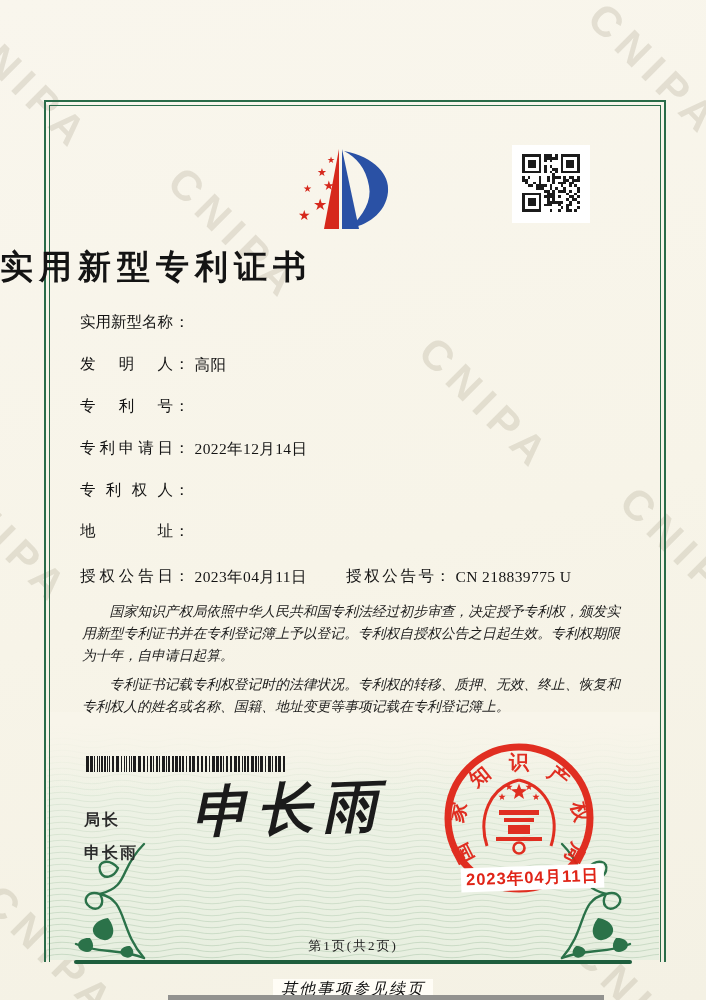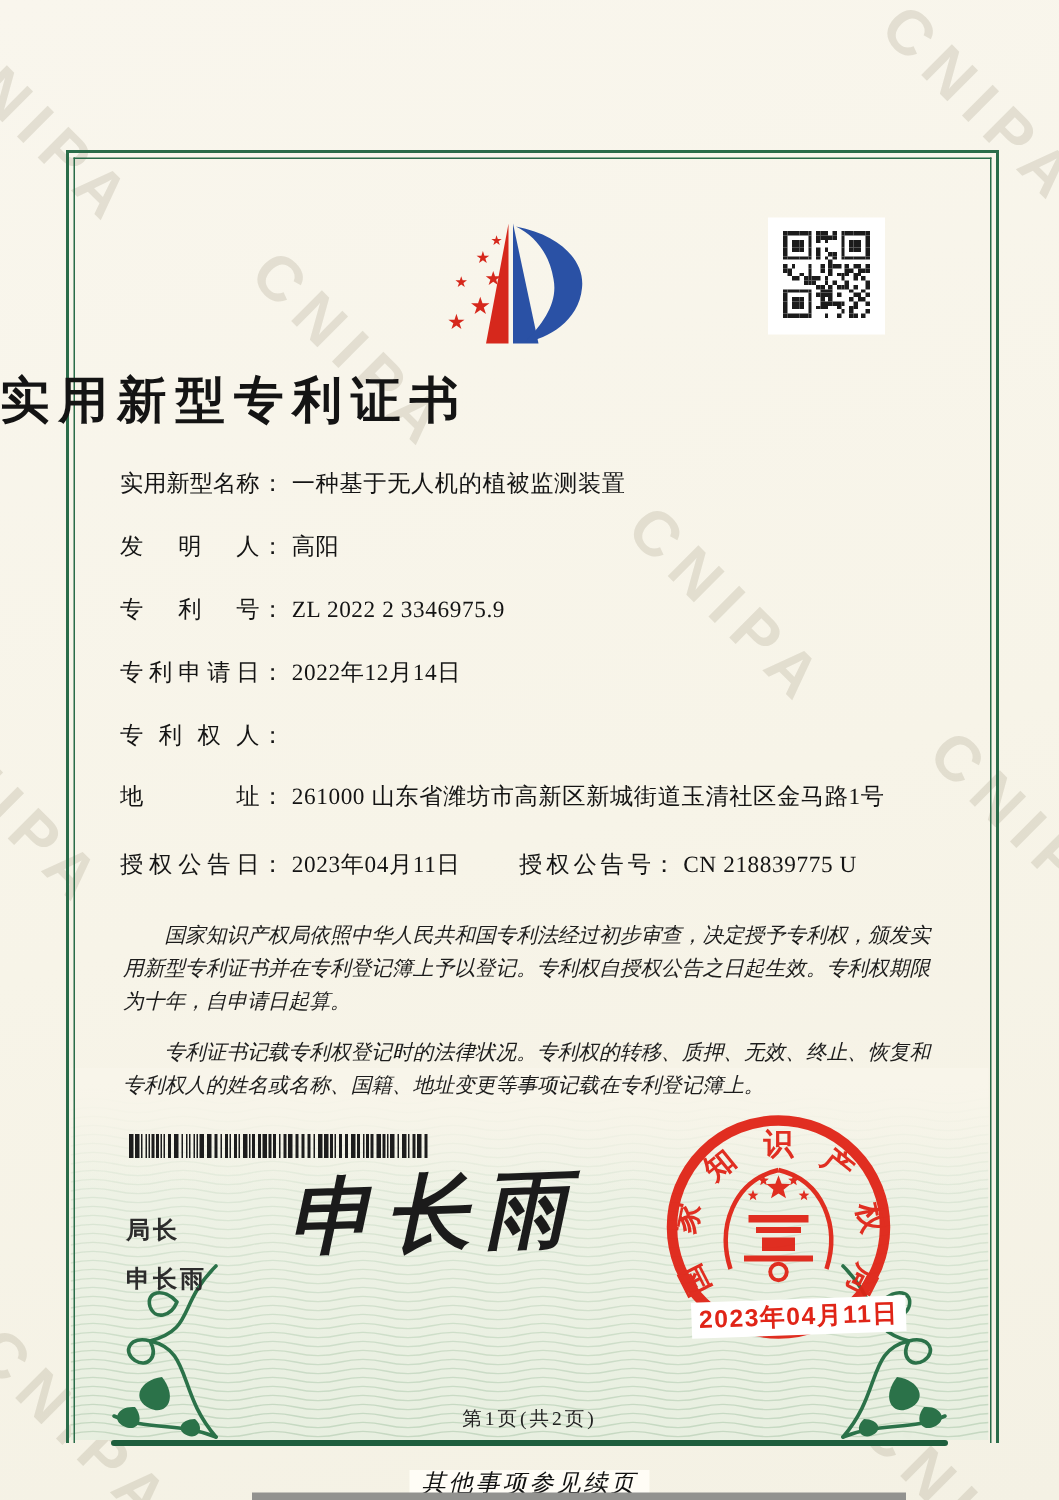--- a/index.html
+++ b/index.html
@@ -42,21 +42,21 @@
   .row{position:absolute;left:80px;width:556px;font-size:15.5px;color:#141414;display:flex;align-items:center;}
   .lbl{display:inline-block;width:93px;text-align:justify;text-align-last:justify;flex:none;}
   .colon{flex:none;margin:0 5px 0 1px;}
   .val{letter-spacing:.4px;line-height:21px;}
   .grp2{position:absolute;left:266px;top:0;display:flex;}
   .grp2 .lbl{width:88px;}
 
   
   .notice{position:absolute;left:82px;top:601px;width:548px;font-size:13.8px;line-height:1.6;
           font-style:italic;color:#1c1c1c;}
-  .notice p{margin:12px 0 7px 0;text-indent:2em;}
+  .notice p{margin:0 0 7px 0;text-indent:2em;}
 
   
   .barcode{position:absolute;left:86px;top:756px;width:200px;height:16px;display:flex;align-items:stretch;}
   .barcode i{display:block;height:100%;}
   .sig{position:absolute;left:192px;top:772px;font-size:56px;font-style:italic;font-weight:600;
        letter-spacing:9px;color:#1b1b1b;transform:rotate(-2deg);}
   .role,.name{position:absolute;left:84px;font-family:Liberation Serif, serif;
        font-size:16px;font-weight:600;letter-spacing:2px;color:#2c2c2c;}
   .role{top:810px;}
   .name{top:843px;}
@@ -407,46 +407,44 @@
         <b style="grid-area: 21 / 18;"></b>
         <b style="grid-area: 21 / 20;"></b>
       </div>
   </div>
 
   <div class="title">实用新型专利证书</div>
 
   <div class="row" style="top:312px">
     <span class="lbl">实用新型名称</span>
       <span class="colon">：</span>
-    <span class="val">一种基于无人机的植被监测装置</span>
   </div>
   <div class="row" style="top:354px">
     <span class="lbl">发明人</span>
       <span class="colon">：</span>
     <span class="val">高阳</span>
   </div>
   <div class="row" style="top:396px">
     <span class="lbl">专利号</span>
       <span class="colon">：</span>
-    <span class="val">ZL 2022 2 3346975.9</span>
   </div>
   <div class="row" style="top:438px">
     <span class="lbl">专利申请日</span>
       <span class="colon">：</span>
     <span class="val">2022年12月14日</span>
   </div>
   <div class="row" style="top:480px">
     <span class="lbl">专利权人</span>
       <span class="colon">：</span>
   </div>
   <div class="row" style="top:521px">
     <span class="lbl">地址</span>
       <span class="colon">：</span>
     <span class="val">
-      <span>261000 山东省潍坊市高新区新城街道玉清社区金马路1号</span><br>
+      <br>
     </span>
   </div>
   <div class="row" style="top:566px">
     <span class="lbl">授权公告日</span>
       <span class="colon">：</span>
     <span class="val">2023年04月11日</span>
     <span class="grp2">
       <span class="lbl">授权公告号</span>
         <span class="colon">：</span>
       <span class="val">CN 218839775 U</span>

